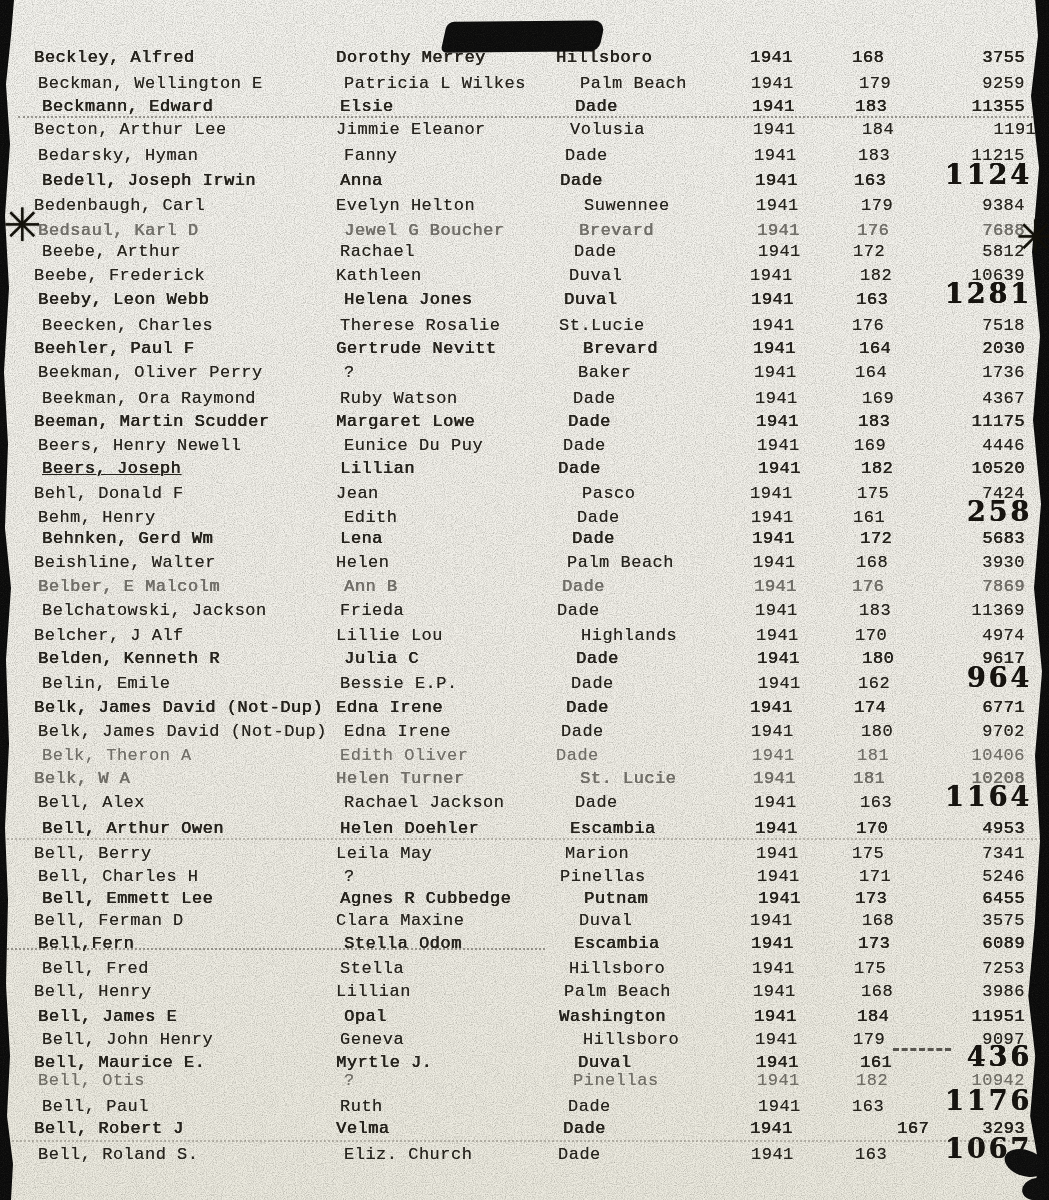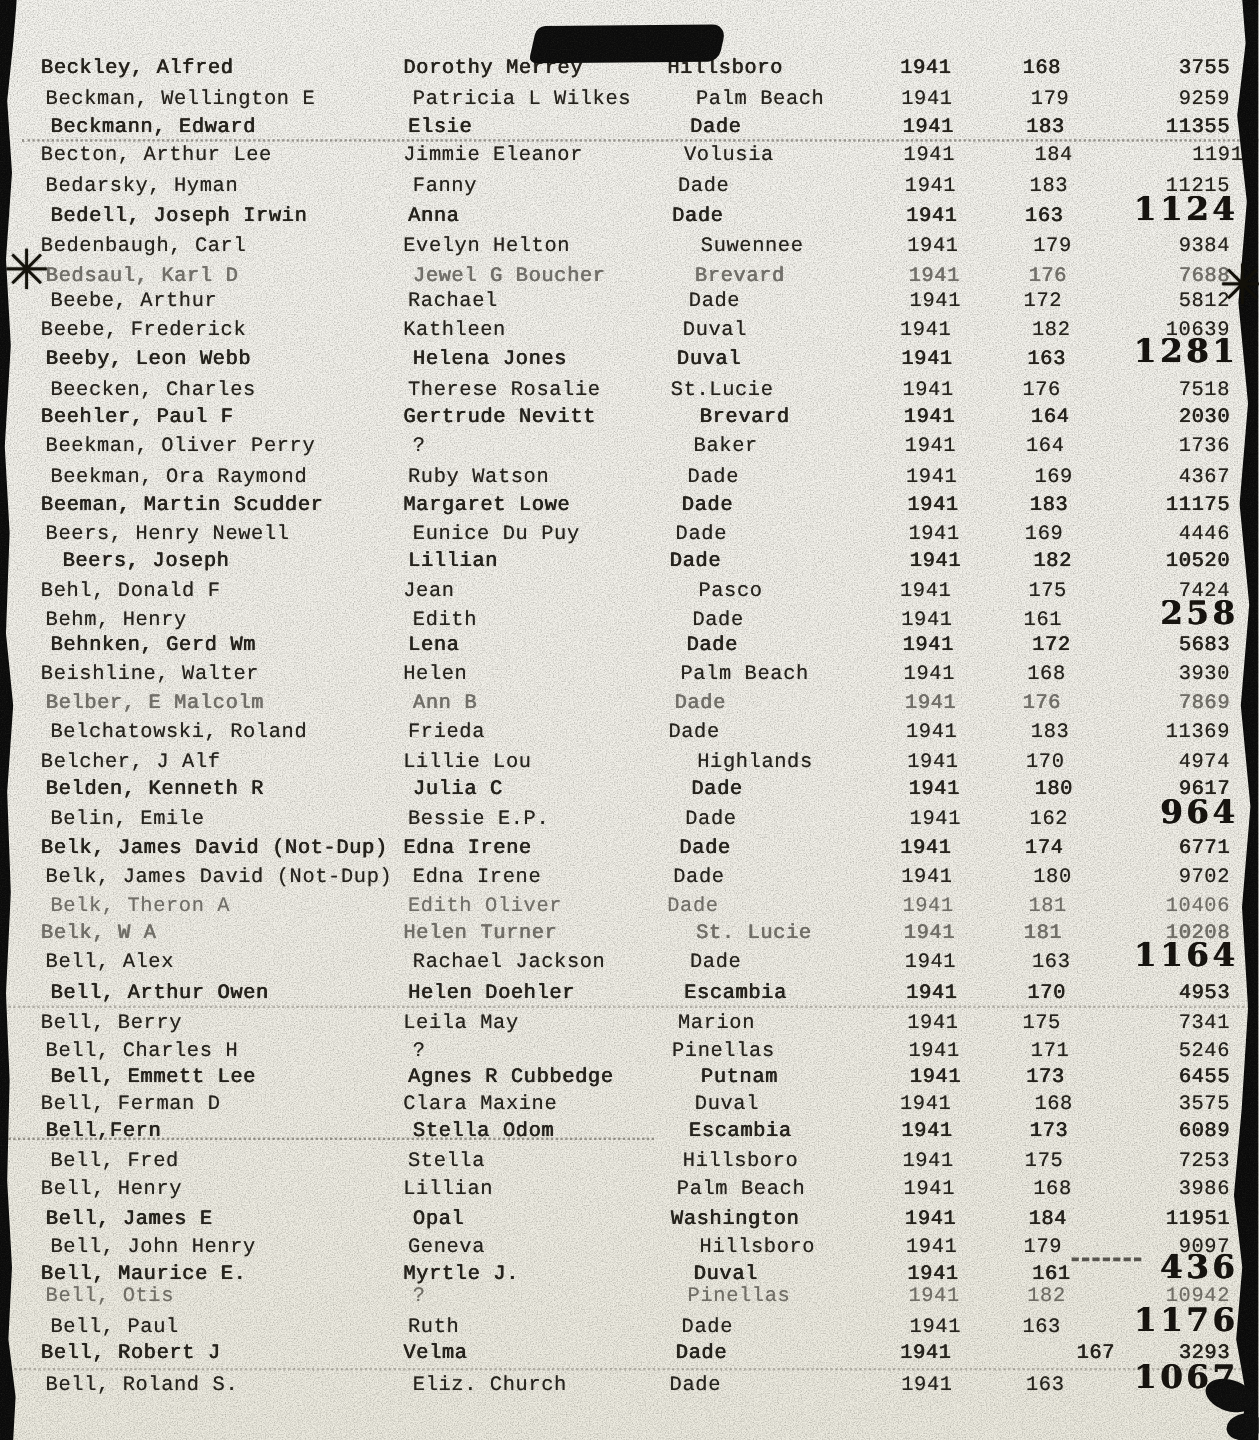--- a/index.html
+++ b/index.html
@@ -173,21 +173,21 @@
       </div>
       <div class="row" style="top: 436px;">
         <span class="cell-name" style="left: 38px;">Beers, Henry Newell</span>
         <span class="cell-spouse" style="left: 344px;">Eunice Du Puy</span>
         <span class="cell-county" style="left: 563px;">Dade</span>
         <span class="cell-year" style="left: 757px;">1941</span>
         <span class="cell-page" style="left: 854px;">169</span>
         <span class="cell-cert" style="left: 880px; width: 145px; text-align: right;">4446</span>
       </div>
       <div class="row dark" style="top: 459px;">
-        <span class="cell-name" style="left: 52px;">Beers, Joseph</span>
+        <span class="cell-name" style="left: 42px; text-decoration: underline;">Beers, Joseph</span>
         <span class="cell-spouse" style="left: 340px;">Lillian</span>
         <span class="cell-county" style="left: 558px;">Dade</span>
         <span class="cell-year" style="left: 758px;">1941</span>
         <span class="cell-page" style="left: 861px;">182</span>
         <span class="cell-cert" style="left: 880px; width: 145px; text-align: right;">10520</span>
       </div>
       <div class="row" style="top: 484px;">
         <span class="cell-name" style="left: 34px;">Behl, Donald F</span>
         <span class="cell-spouse" style="left: 336px;">Jean</span>
         <span class="cell-county" style="left: 582px;">Pasco</span>
@@ -221,21 +221,21 @@
       </div>
       <div class="row faint dark" style="top: 577px;">
         <span class="cell-name" style="left: 38px;">Belber, E Malcolm</span>
         <span class="cell-spouse" style="left: 344px;">Ann B</span>
         <span class="cell-county" style="left: 562px;">Dade</span>
         <span class="cell-year" style="left: 754px;">1941</span>
         <span class="cell-page" style="left: 852px;">176</span>
         <span class="cell-cert" style="left: 880px; width: 145px; text-align: right;">7869</span>
       </div>
       <div class="row" style="top: 601px;">
-        <span class="cell-name" style="left: 42px;">Belchatowski, Roland</span>
+        <span class="cell-name" style="left: 42px;">Belchatowski, Jackson</span>
         <span class="cell-spouse" style="left: 340px;">Frieda</span>
         <span class="cell-county" style="left: 557px;">Dade</span>
         <span class="cell-year" style="left: 755px;">1941</span>
         <span class="cell-page" style="left: 859px;">183</span>
         <span class="cell-cert" style="left: 880px; width: 145px; text-align: right;">11369</span>
       </div>
       <div class="row" style="top: 626px;">
         <span class="cell-name" style="left: 34px;">Belcher, J Alf</span>
         <span class="cell-spouse" style="left: 336px;">Lillie Lou</span>
         <span class="cell-county" style="left: 581px;">Highlands</span>

